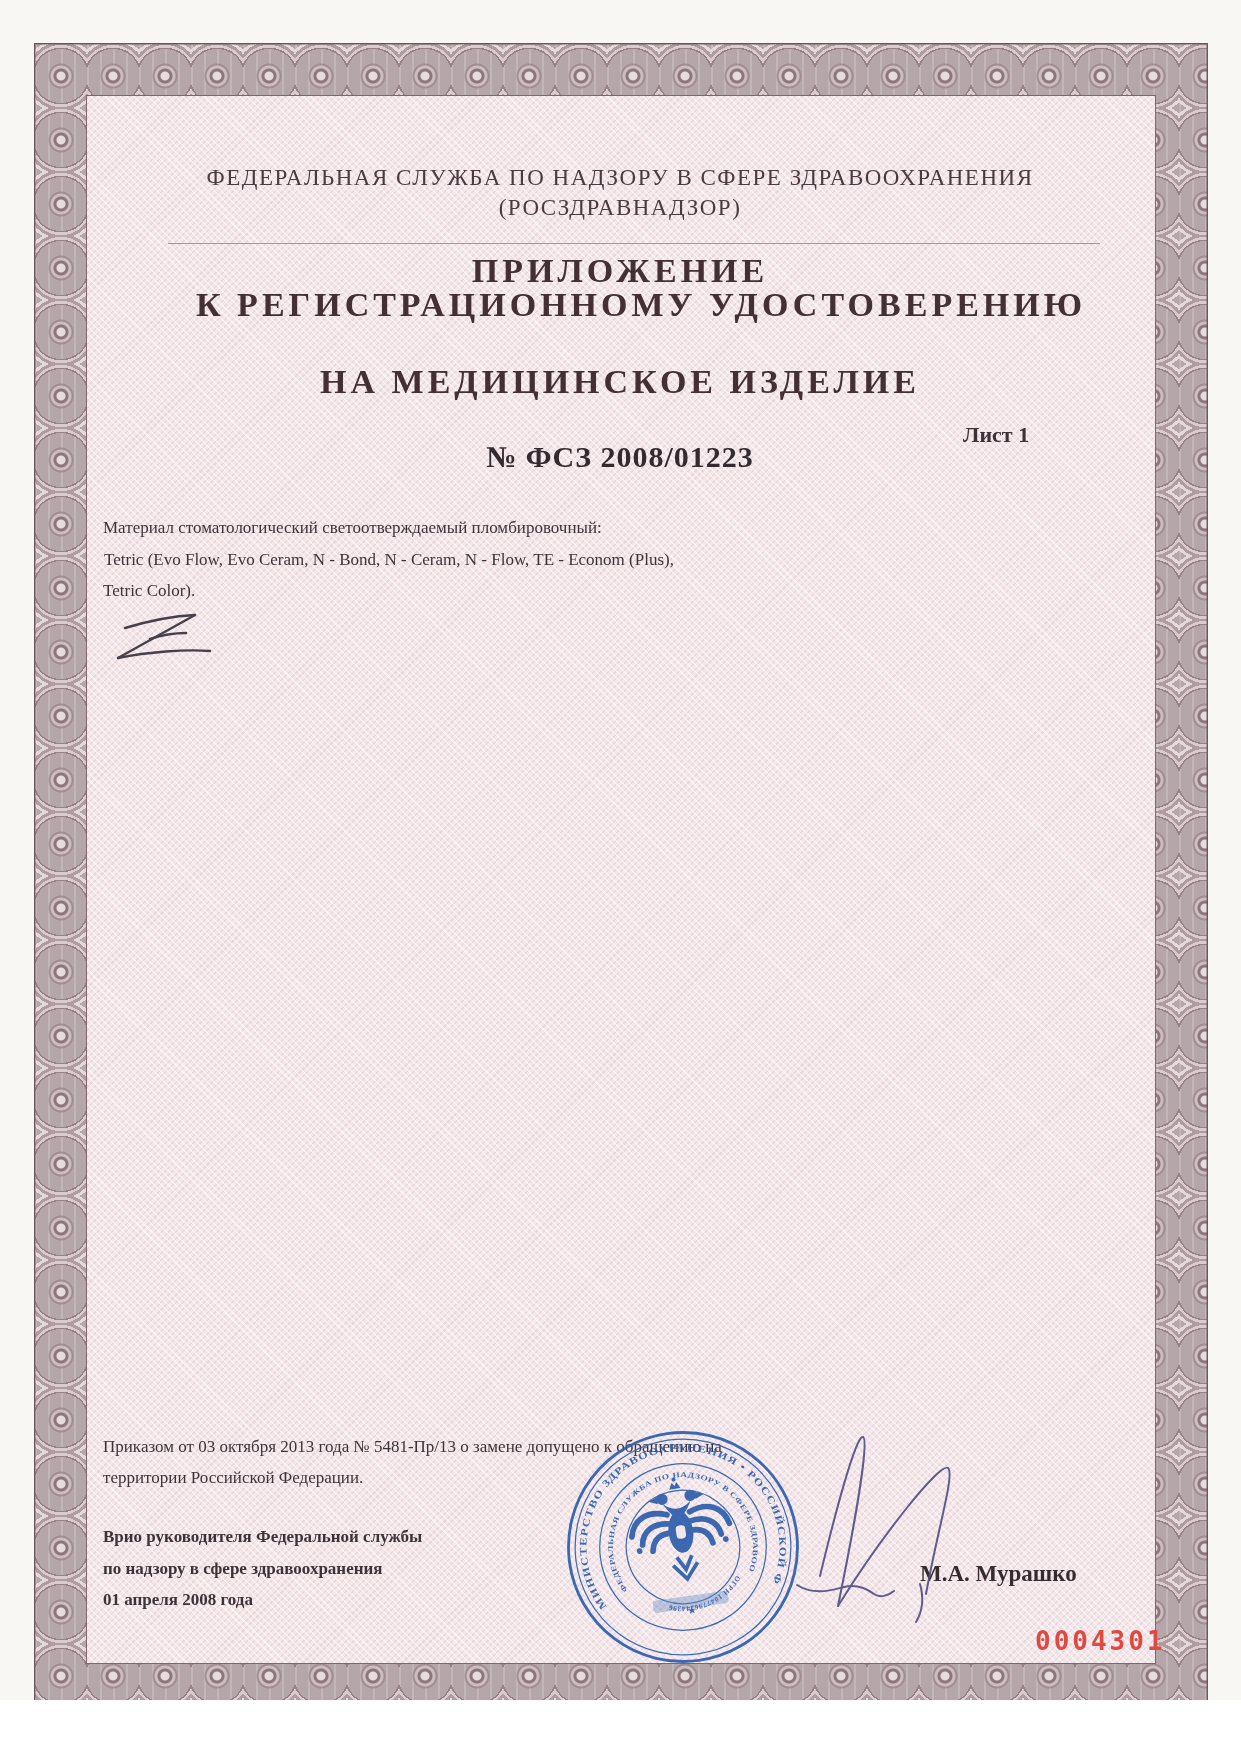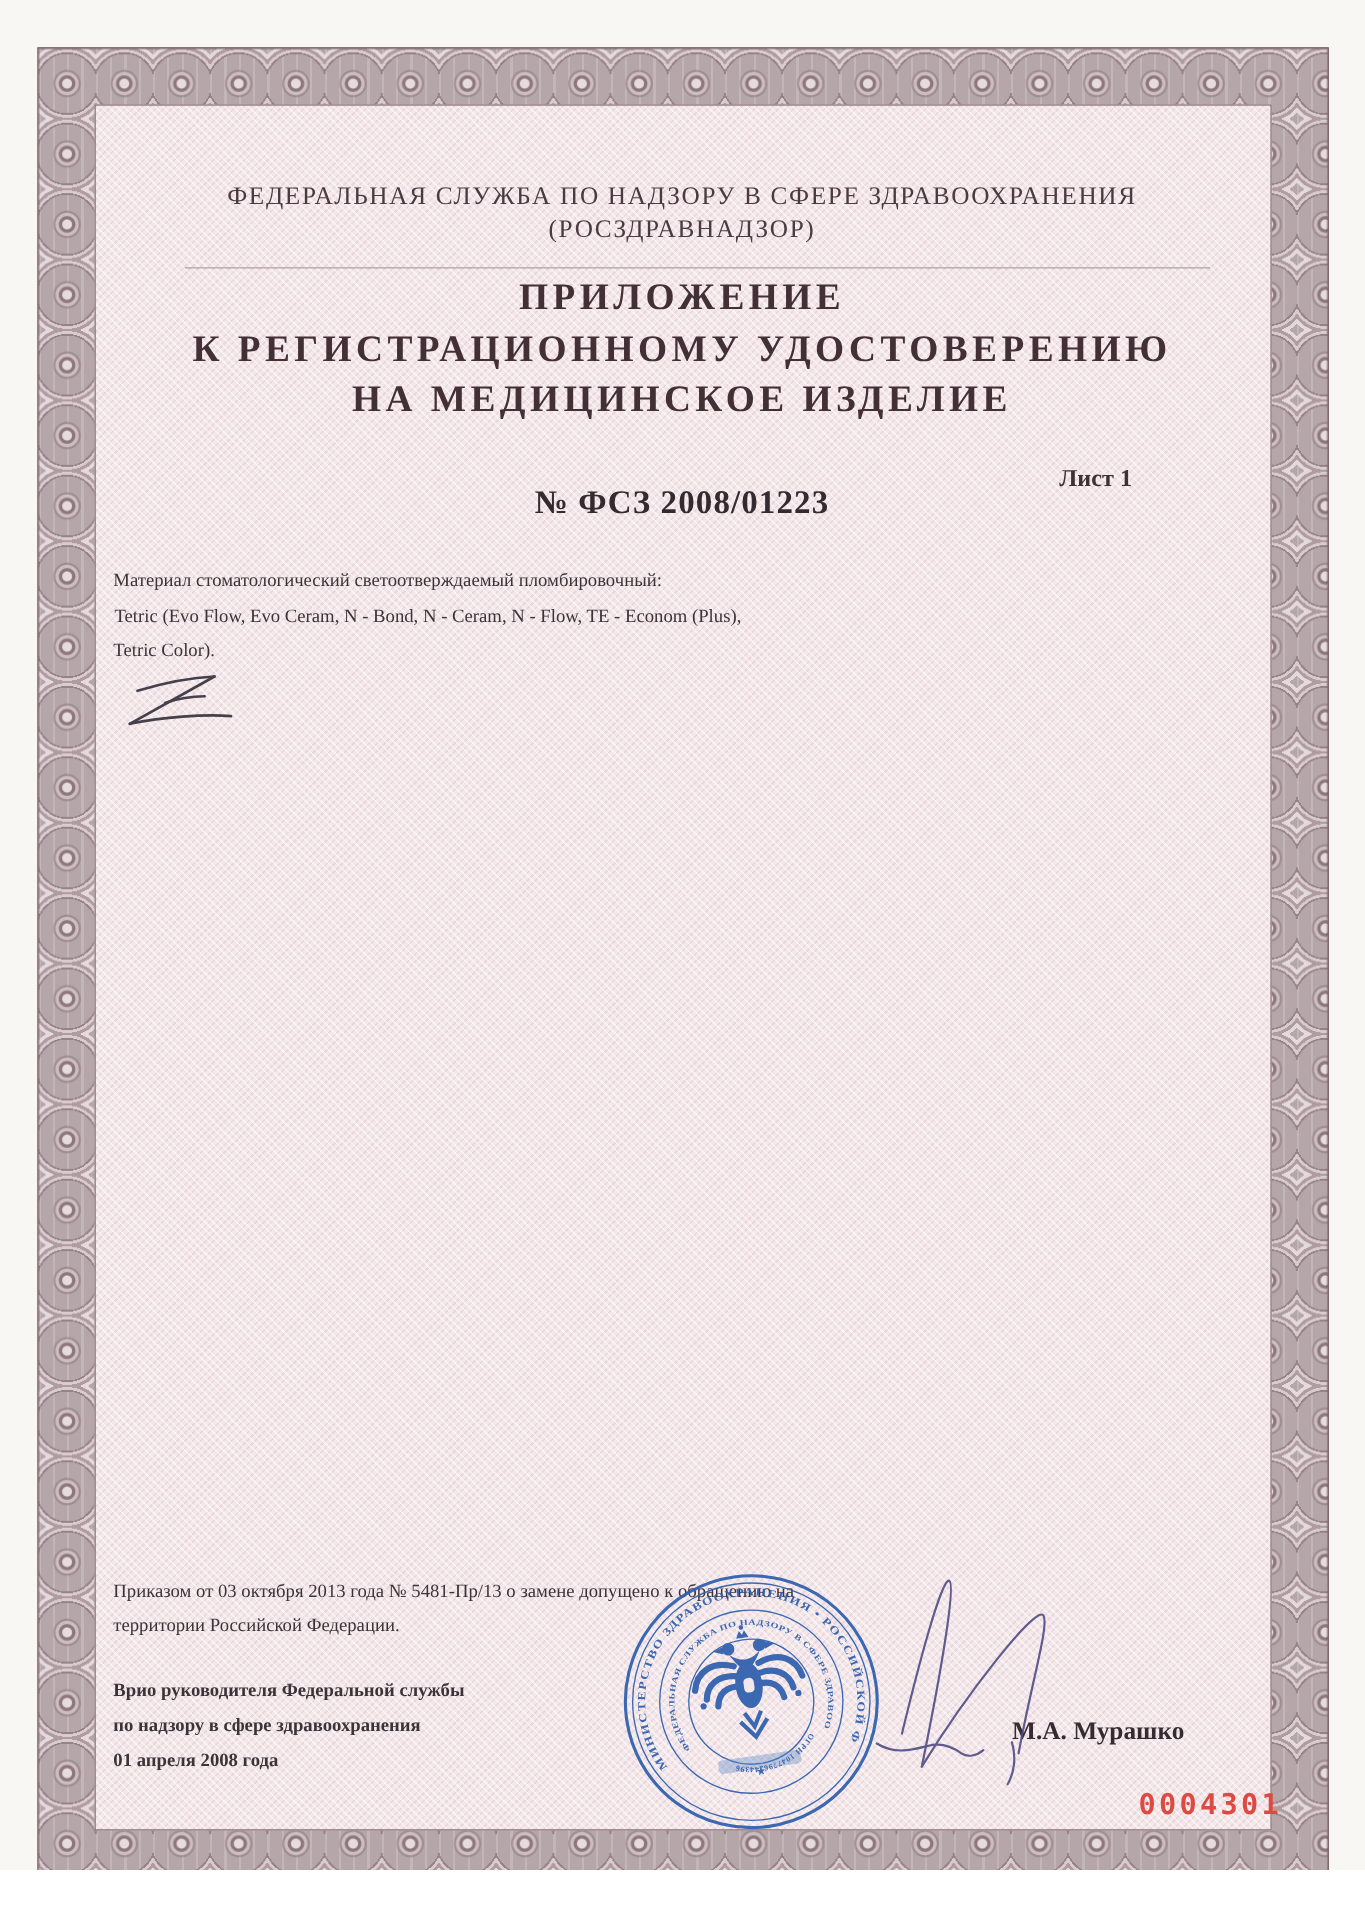--- a/index.html
+++ b/index.html
@@ -57,22 +57,22 @@
 
   <div class="cert-band"></div>
   <div class="paper"></div>
 
   <div class="abs center agency" style="top:165px;">ФЕДЕРАЛЬНАЯ СЛУЖБА ПО НАДЗОРУ В СФЕРЕ ЗДРАВООХРАНЕНИЯ</div>
   <div class="abs center agency" style="top:195px;">(РОСЗДРАВНАДЗОР)</div>
 
   <div class="abs divider"></div>
 
   <div class="abs center title" style="top:252px;">ПРИЛОЖЕНИЕ</div>
-  <div class="abs center title" style="top:299px;">К РЕГИСТРАЦИОННОМУ УДОСТОВЕРЕНИЮ</div>
-  <div class="abs center title" style="top:345px;">НА МЕДИЦИНСКОЕ ИЗДЕЛИЕ</div>
+  <div class="abs center title" style="top:286px;margin-left:21px;">К РЕГИСТРАЦИОННОМУ УДОСТОВЕРЕНИЮ</div>
+  <div class="abs center title" style="top:363px;">НА МЕДИЦИНСКОЕ ИЗДЕЛИЕ</div>
 
   <div class="abs sheet" style="left:963px;top:422px;">Лист 1</div>
   <div class="abs center regnum" style="top:440px;">№ ФСЗ 2008/01223</div>
 
   <div class="abs body-text" style="left:103px;top:518px;">Материал стоматологический светоотверждаемый пломбировочный:</div>
   <div class="abs body-text" style="left:104px;top:550px;">Tetric (Evo Flow, Evo Ceram, N - Bond, N - Ceram, N - Flow, TE - Econom (Plus),</div>
   <div class="abs body-text" style="left:103px;top:581px;">Tetric Color).</div>
 
   <div class="abs zmark-wrap">
     <svg width="118" height="72" viewBox="0 0 118 72">

